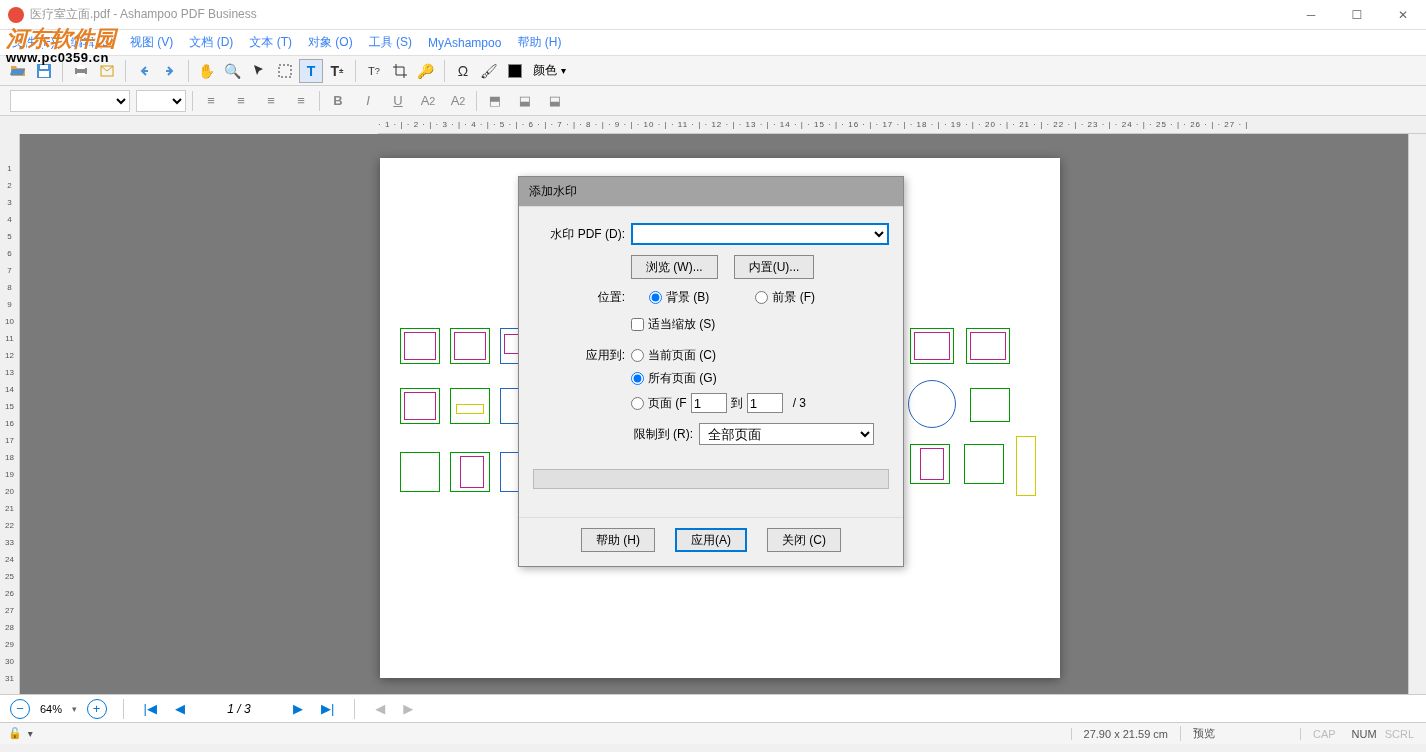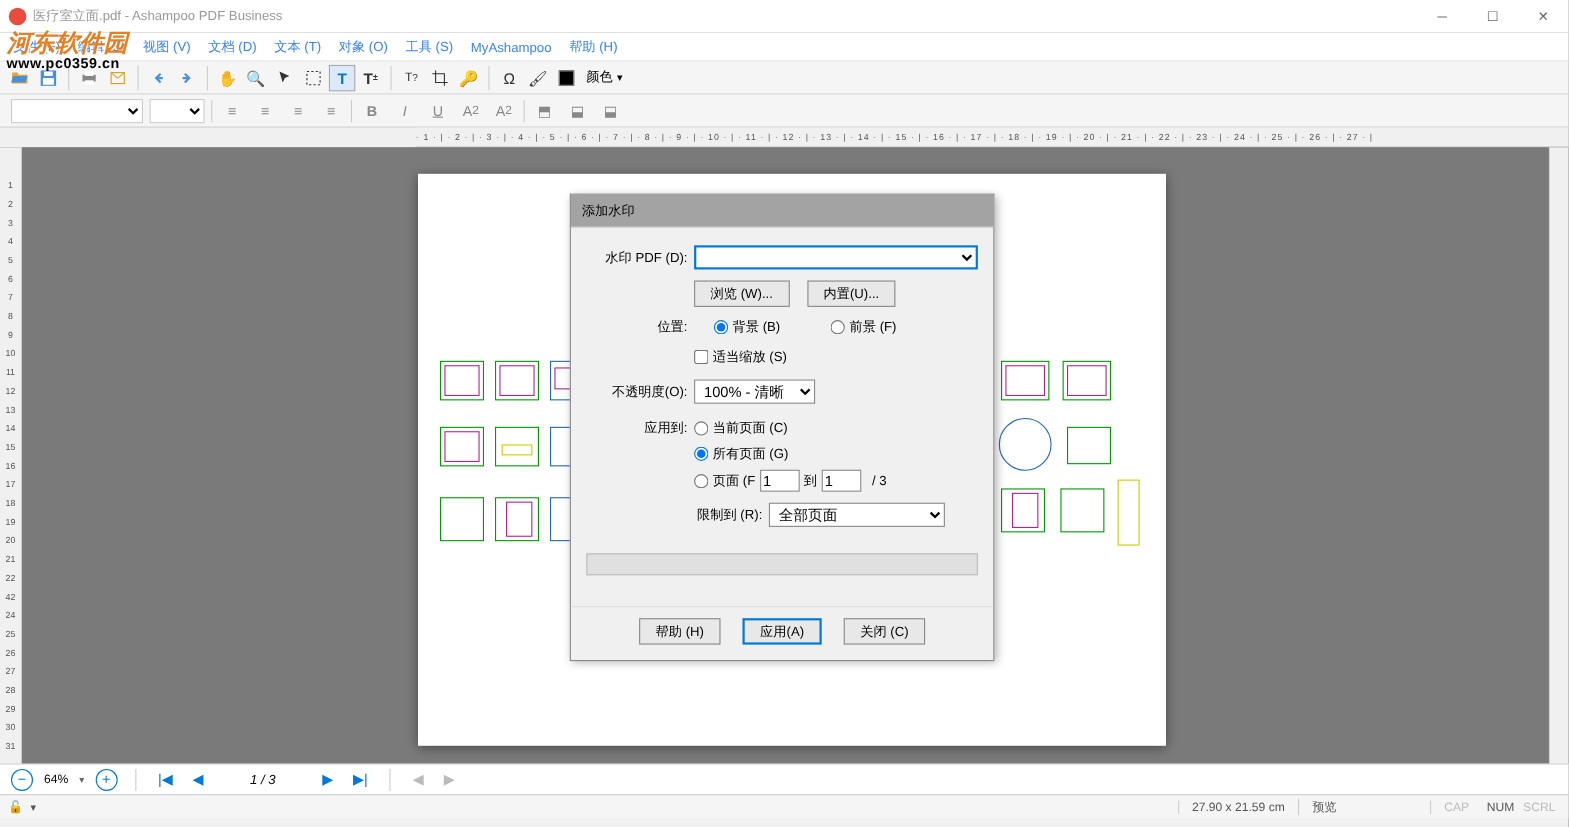--- a/index.html
+++ b/index.html
@@ -229,21 +229,21 @@
       <span>13</span>
       <span>14</span>
       <span>15</span>
       <span>16</span>
       <span>17</span>
       <span>18</span>
       <span>19</span>
       <span>20</span>
       <span>21</span>
       <span>22</span>
-      <span>42</span>
+      <span>33</span>
       <span>24</span>
       <span>25</span>
       <span>26</span>
       <span>27</span>
       <span>28</span>
       <span>29</span>
       <span>30</span>
       <span>31</span>
   </div>
   <div class="canvas-area">
@@ -301,24 +301,20 @@
         </div>
       <div class="radio-item" style="margin-left:22px;">
           <input type="radio" style="">
           <span>前景 (F)</span>
         </div>
     </div>
     <div class="check-row">
       <input type="checkbox" style="">
       <span>适当缩放 (S)</span>
     </div>
-    <div class="dlg-row">
-      <div class="dlg-label">不透明度(O):</div>
-      <select class="dlg-select" style="width:110px;"><option>100% - 清晰</option></select>
-    </div>
     <div class="dlg-row" style="margin-top:14px;">
       <div class="dlg-label">应用到:</div>
       <div class="radio-item">
           <input type="radio" style="">
           <span>当前页面 (C)</span>
         </div>
     </div>
     <div class="dlg-row" style="margin-left:98px;margin-top:-4px;">
       <div class="radio-item">
           <input type="radio" checked="" style="">
@@ -330,21 +326,21 @@
           <input type="radio" style="">
           <span>页面 (F</span>
         </div>
       <input class="page-input" value="1" style="">
       <span>到</span>
       <input class="page-input" value="1" style="">
       <span style="margin-left:6px;">/ 3</span>
     </div>
     <div class="dlg-row" style="margin-left:0;">
       <div class="dlg-label" style="width:160px;">限制到 (R):</div>
-      <select class="dlg-select" style="width:160px;"><option>全部页面</option></select>
+      <select class="dlg-select" style="width:175px;"><option>全部页面</option></select>
     </div>
     <div class="progress-bar"></div>
   </div>
   <div class="dialog-footer">
     <button class="dlg-btn">帮助 (H)</button>
     <button class="dlg-btn primary">应用(A)</button>
     <button class="dlg-btn">关闭 (C)</button>
   </div>
 </div>
 

